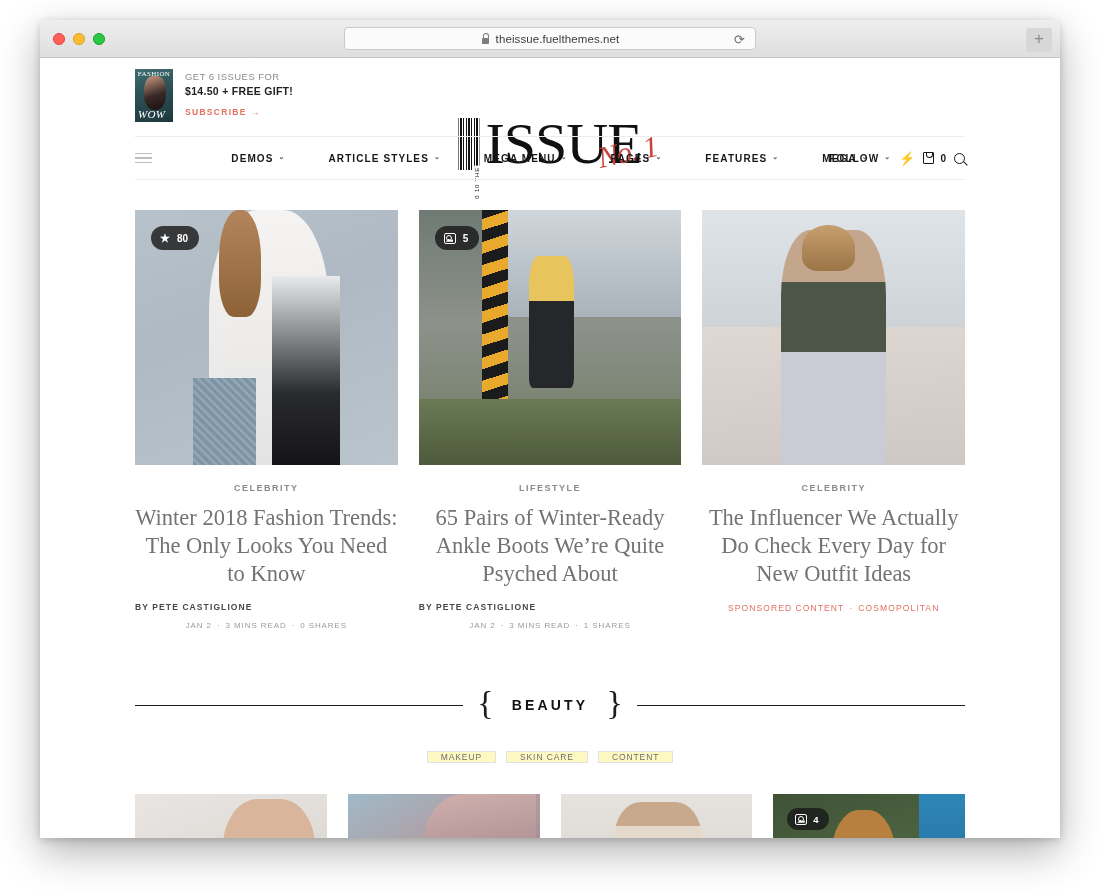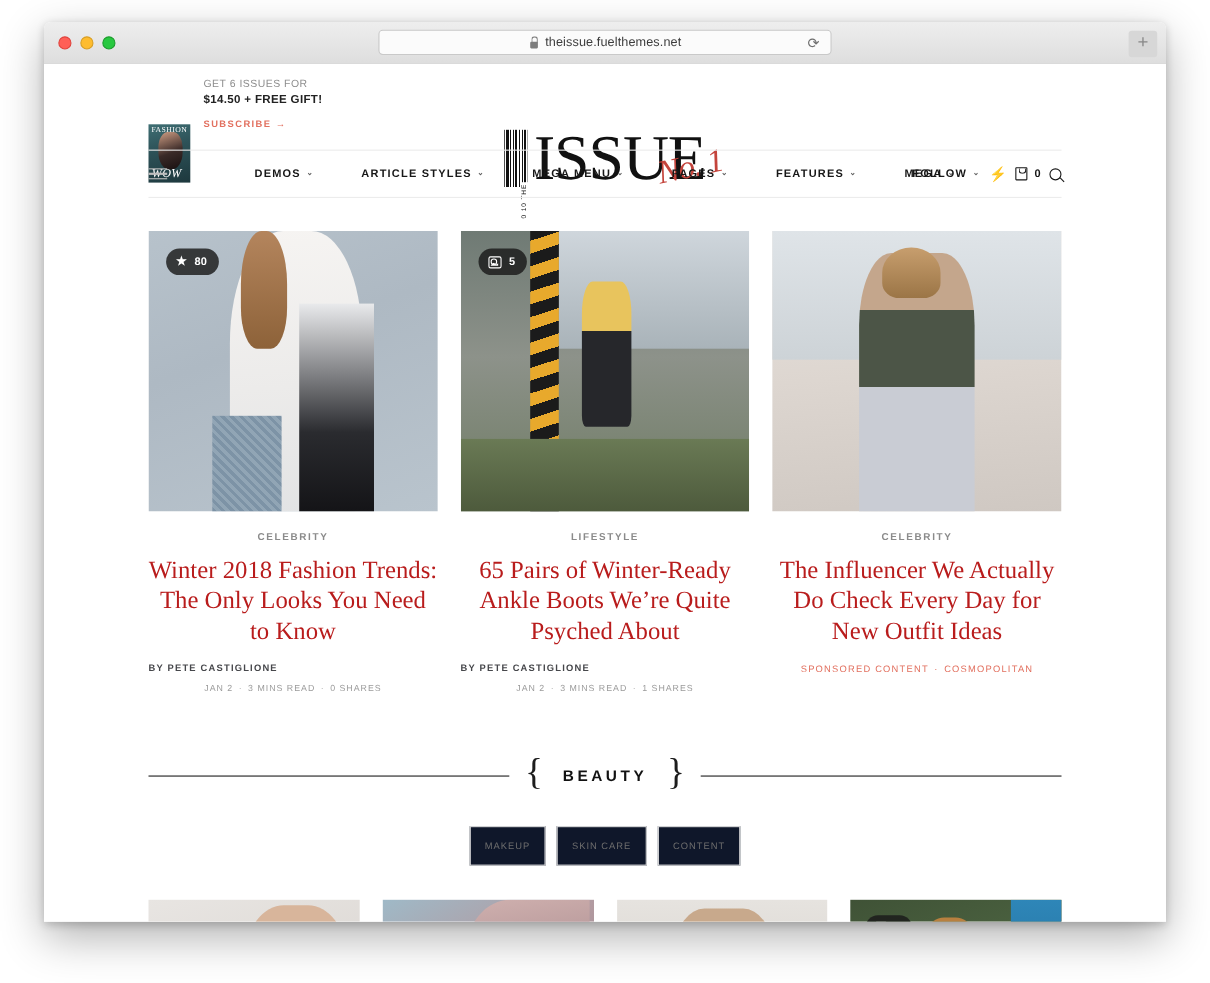--- a/index.html
+++ b/index.html
@@ -79,21 +79,21 @@
   
   .topbar {
     position: relative;
     height: 78px;
     padding: 10px 95px 0 95px;
   }
   .promo { position: absolute; left: 95px; top: 11px; display: flex; gap: 12px; }
   .mag-cover {
     width: 38px; height: 53px;
     background: linear-gradient(165deg, #3f6f74 0%, #2d5258 40%, #1d383d 100%);
-    position: relative; overflow: hidden; flex: none; margin-top: 44px;
+    position: relative; overflow: hidden; flex: none;
   }
   .mag-cover::before {
     content: ""; position: absolute; left: 9px; top: 7px;
     width: 22px; height: 34px; border-radius: 40% 40% 45% 45%;
     background: linear-gradient(160deg,#cf9e84,#3a2a28 55%,#181010);
   }
   .mag-cover::after {
     content: "WOW"; position: absolute; left: 3px; bottom: 2px;
     font-family: "Liberation Serif", serif; font-style: italic;
     font-size: 11px; color: #fff; letter-spacing: .3px;
@@ -277,21 +277,21 @@
     clip-path: polygon(0 100%, 40% 0, 70% 55%, 100% 20%, 100% 100%);
   }
 
   .cat {
     text-align: center; margin-top: 18px;
     font-size: 9px; letter-spacing: 1.5px; color: #8b8b8b; font-weight: bold;
   }
   .title {
     margin-top: 11px; text-align: center;
     font-family: "Liberation Serif", serif;
-    font-size: 22.5px; line-height: 28px; color: #b91c1c;
+    font-size: 22.5px; line-height: 28px; color: #737373;
   }
   .byline {
     margin-top: 14px; text-align: left;
     font-size: 8.5px; font-weight: bold; letter-spacing: 1.1px; color: #46474b;
   }
   .meta {
     margin-top: 9px; text-align: center;
     font-size: 8px; letter-spacing: .9px; color: #9b9b9b;
   }
   .meta .sep { margin: 0 5px; }
@@ -313,22 +313,22 @@
     padding: 0 14px; position: relative; top: -2px;
   }
   .sh-title {
     font-size: 14px; font-weight: bold; letter-spacing: 3.2px; color: #121212;
     padding: 0 4px;
   }
   .filters {
     margin-top: 29px; display: flex; justify-content: center; gap: 10px;
   }
   .filter {
-    border: 1px solid #e2e2e2; background: #0f172a;
-    padding: 12px 13px;
+    border: 1px solid #e2e2e2; background: #fef9c3;
+    padding: 0 13px;
     font-size: 8.5px; letter-spacing: .9px; color: #6d6d6d;
     cursor: pointer; white-space: nowrap;
   }
   .grid4 {
     margin: 31px 95px 0 95px;
     display: grid; grid-template-columns: repeat(4, 1fr); gap: 21px;
   }
   .g4 { position: relative; height: 130px; overflow: hidden; }
 
   .g4-1 { background: linear-gradient(160deg,#e8e5e2 0%,#dedad6 60%,#cbc6c1 100%); }

